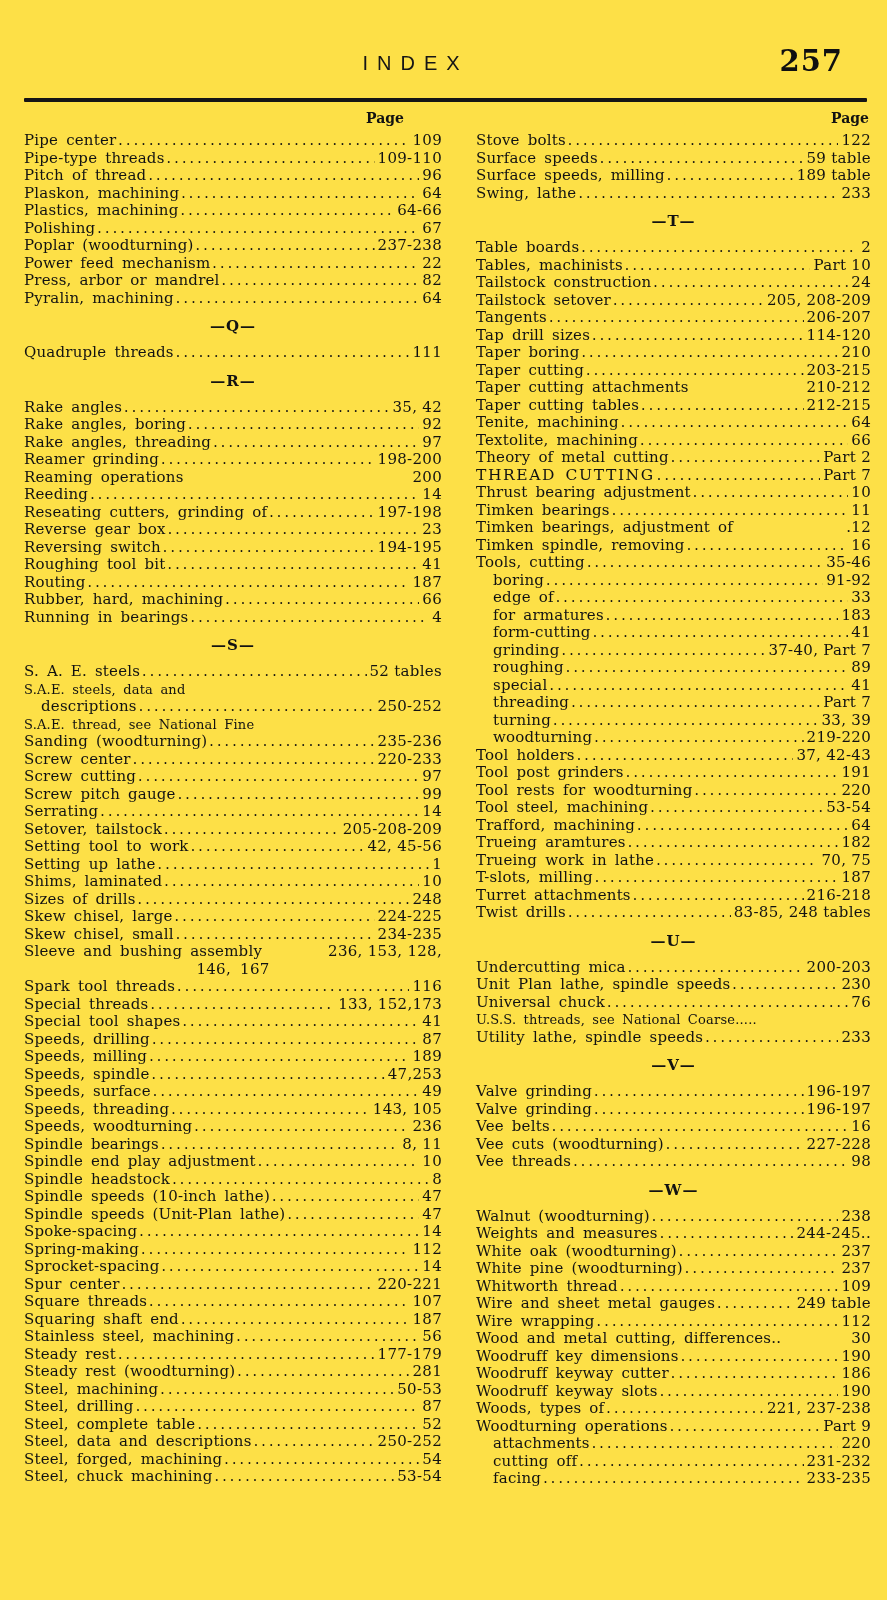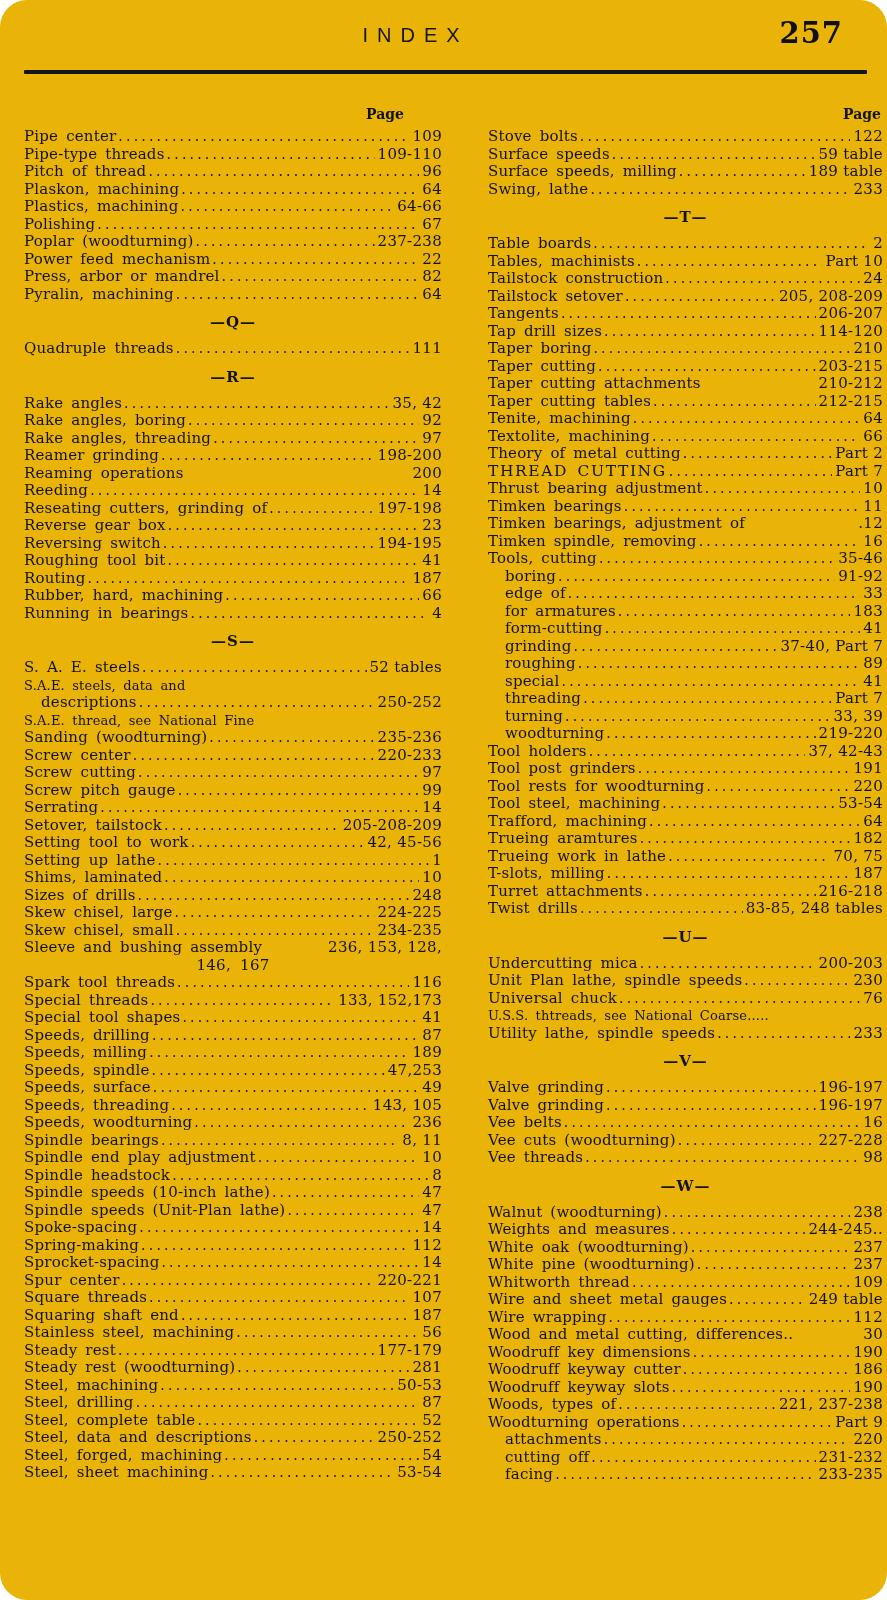--- a/index.html
+++ b/index.html
@@ -12,23 +12,22 @@
     height: 1600px;
     overflow: hidden;
     font-family: "DejaVu Serif", serif;
     color: #121212;
     -webkit-font-smoothing: antialiased;
   }
   .sheet {
     box-sizing: border-box;
     width: 887px;
     height: 1600px;
-    padding: 16px 20px 0 24px;
-    background: #eab308;
-    border-radius: 27px;
+    padding: 44px 20px 0 24px;
+    background: #fde047;
   }
   
   .hdr {
     position: relative;
     height: 42px;
   }
   .hdr-title {
     position: absolute;
     left: 0; right: 60px;
     text-align: center;
@@ -52,22 +51,22 @@
   }
   .rule {
     height: 4px;
     background: #151515;
     margin-top: 12px;
     border-radius: 1px;
   }
   
   .cols {
     display: flex;
-    gap: 46px;
-    margin-top: 32px;
+    gap: 34px;
+    margin-top: 8px;
   }
   .col { box-sizing: border-box; }
   .col-0 { width: 418px; }
   .col-1 { width: 395px; }
   .page-label {
     text-align: right;
     font-weight: bold;
     font-size: 14px;
     line-height: 17px;
     margin-bottom: 5px;
@@ -477,21 +476,21 @@
           <span class="lbl">Steel, data and descriptions</span>
           <span class="dots"></span>
           <span class="pg">250-252</span>
         </div>
         <div class="row">
           <span class="lbl">Steel, forged, machining</span>
           <span class="dots"></span>
           <span class="pg">54</span>
         </div>
         <div class="row">
-          <span class="lbl">Steel, sheet machining</span>
+          <span class="lbl">Steel, chuck machining</span>
           <span class="dots"></span>
           <span class="pg">53-54</span>
         </div>
       </div>
     <div class="col col-1">
         <div class="page-label">Page</div>
         <div class="row">
           <span class="lbl">Stove bolts</span>
           <span class="dots"></span>
           <span class="pg">122</span>

